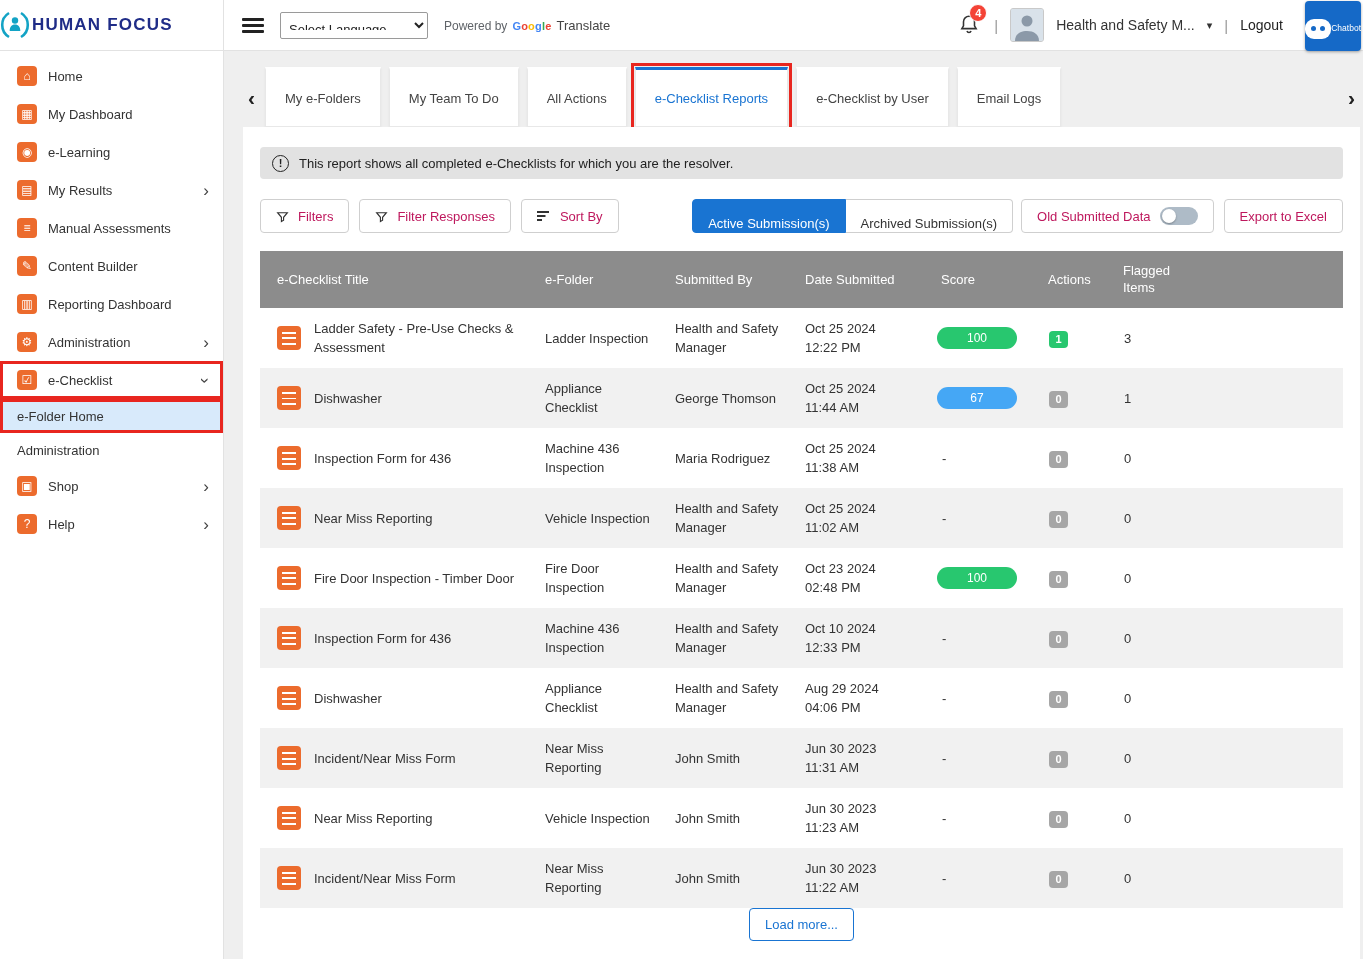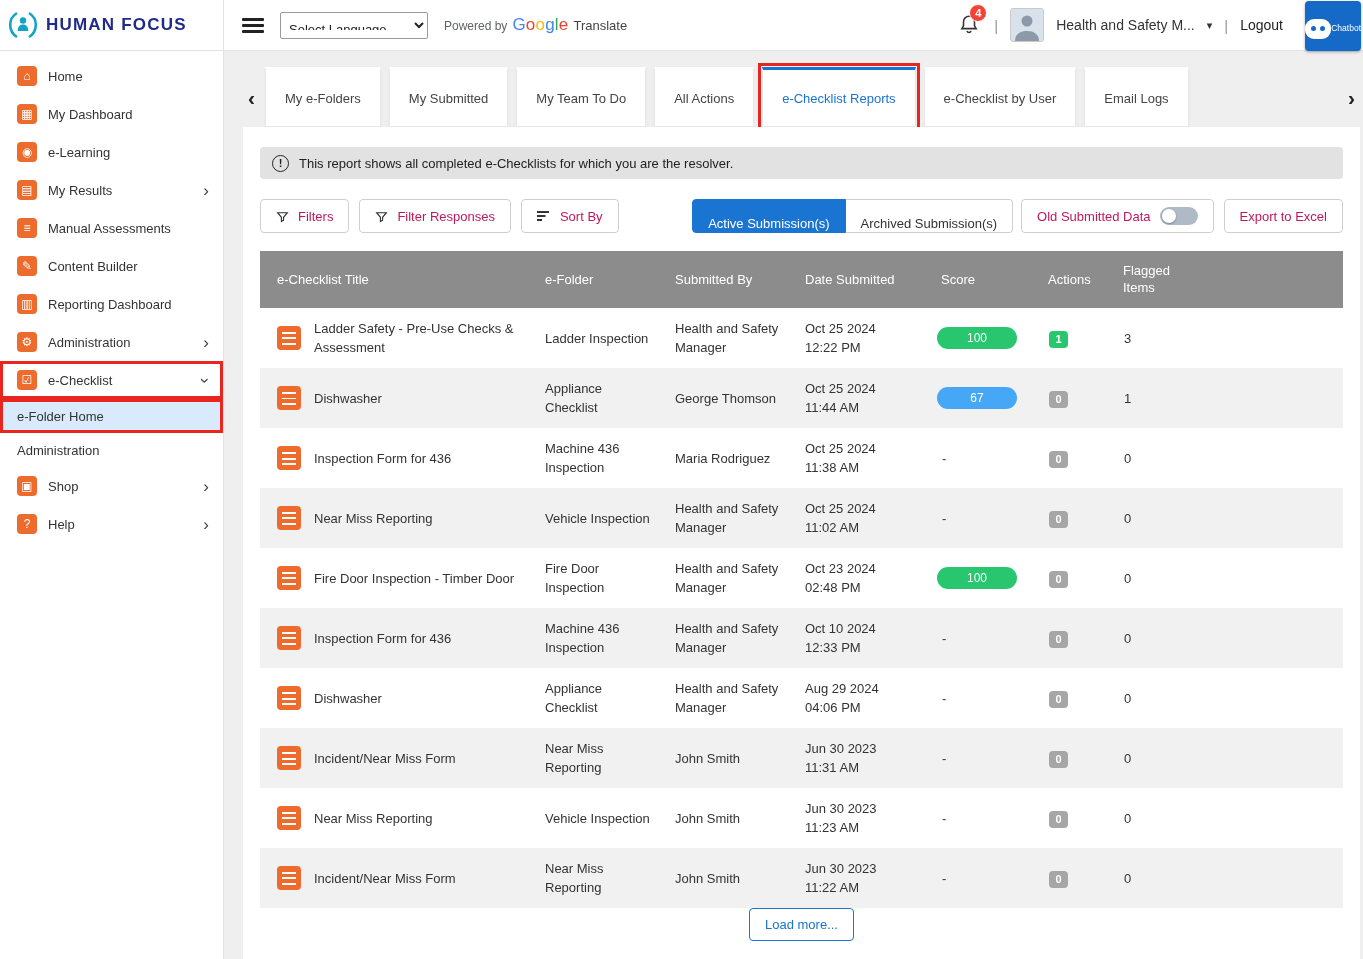--- a/index.html
+++ b/index.html
@@ -2,28 +2,28 @@
 <html style="--brand-navy: #1F2C87; --brand-teal: #13A3C5; --accent-orange: #EC6B2D; --active-blue: #1974D2; --score-green: #28C76F; --score-blue: #45A7F5; --badge-gray: #A6A6A6; --annotation-red: #E8261F; --notification-red: #F44336; --table-header-bg: #8C8C8C; --row-alt: #F1F1F1; --sidebar-active: #D8EAFB;"><head>
 <meta charset="utf-8">
 <style>
 *{margin:0;padding:0;box-sizing:border-box}
 html,body{width:1363px;height:959px;overflow:hidden}
 body{font-family:"Liberation Sans","DejaVu Sans",sans-serif;font-size:13px;color:#333;background:#fff}
 .app{width:100%;height:100%;display:flex;flex-direction:column;position:relative}
 
 
 .topbar{height:51px;flex:0 0 51px;display:flex;background:#fff;border-bottom:1px solid #E2E2E2;position:relative;z-index:5}
-.logo-area{width:224px;flex:0 0 224px;display:flex;align-items:center;gap:8px;padding-left:8px;border-right:1px solid #E2E2E2;cursor:pointer}
+.logo-area{width:224px;flex:0 0 224px;display:flex;align-items:center;gap:2px;padding-left:0;border-right:1px solid #E2E2E2;cursor:pointer}
 .brand-text{font-weight:bold;font-size:17px;letter-spacing:1.2px;color:var(--brand-navy);white-space:nowrap}
 .topbar-main{flex:1;display:flex;align-items:center;gap:16px;padding:0 80px 0 18px}
 .hamburger{width:22px;height:15px;flex:0 0 22px;display:flex;flex-direction:column;justify-content:space-between;cursor:pointer}
 .hamburger i{display:block;height:3px;background:#222;border-radius:1px}
 .lang-select{width:148px;height:27px;border:1px solid #9a9a9a;border-radius:2px;font-size:13px;color:#222;background:#fff;padding:8px 4px;font-family:inherit}
 .powered{display:flex;align-items:baseline;gap:5px;font-size:12px;color:#5f6368}
-.google-word{font-size:17px;font-weight:normal;letter-spacing:.2px}
+.google-word{font-size:11px;font-weight:bold;letter-spacing:.2px}
 .translate-word{font-size:13px;color:#444}
 .top-right{margin-left:auto;display:flex;align-items:center;gap:12px}
 .bell-wrap{position:relative;cursor:pointer;width:24px;height:26px}
 .bell-badge{position:absolute;top:-8px;left:11px;min-width:18px;height:18px;border-radius:9px;background:var(--notification-red);color:#fff;font-size:11px;font-weight:bold;display:flex;align-items:center;justify-content:center;padding:0 4px;border:1px solid #fff}
 .sep{color:#999;font-size:15px}
 .avatar{width:34px;height:34px;border-radius:3px;overflow:hidden;background:#DDE5EC;border:1px solid #c9c9c9;cursor:pointer;flex:0 0 34px}
 .user-name{font-size:14px;color:#333;cursor:pointer;white-space:nowrap}
 .caret{font-size:11px;color:#333;cursor:pointer}
 .logout{font-size:14px;color:#222;cursor:pointer}
 .chatbot{position:absolute;top:1px;right:2px;width:56px;height:50px;background:#1569C7;border-radius:4px;display:flex;flex-direction:row;align-items:center;cursor:pointer;box-shadow:0 1px 3px rgba(0,0,0,.35)}
@@ -212,21 +212,20 @@
           <span class="sb-label">Help</span>
           <span class="sb-chev">›</span>
         </div>
       </nav>
 
     <main class="main">
       <div class="tabbar">
         <span class="tab-scroll">‹</span>
         <div class="tab-list">
             <button class="tab">My e-Folders</button>
-            <button class="tab">My Submitted</button>
             <button class="tab">My Team To Do</button>
             <button class="tab">All Actions</button>
             <button class="tab active annotated">e-Checklist Reports</button>
             <button class="tab">e-Checklist by User</button>
             <button class="tab">Email Logs</button>
           </div>
         <span class="tab-scroll">›</span>
       </div>
 
       <div class="content">

